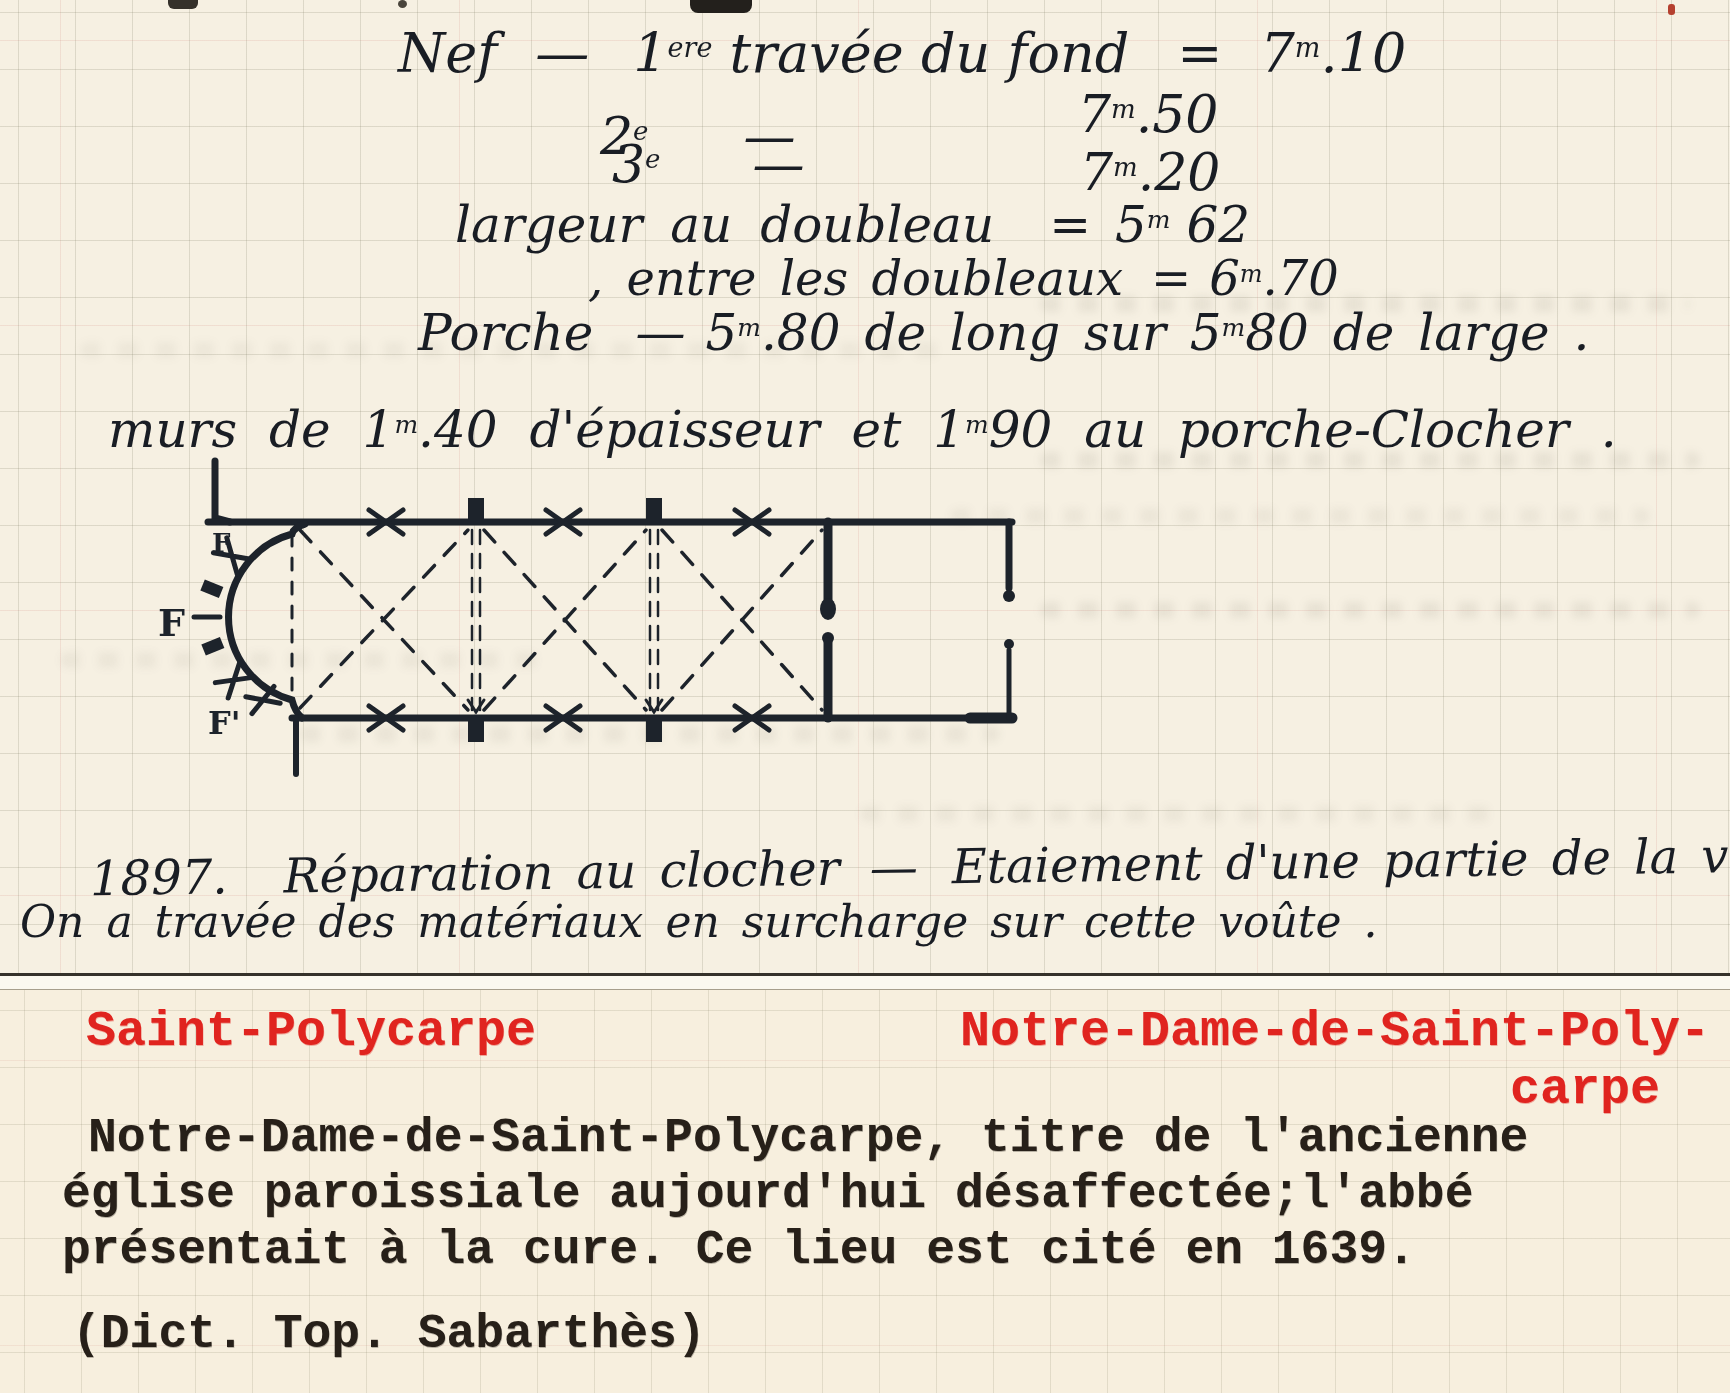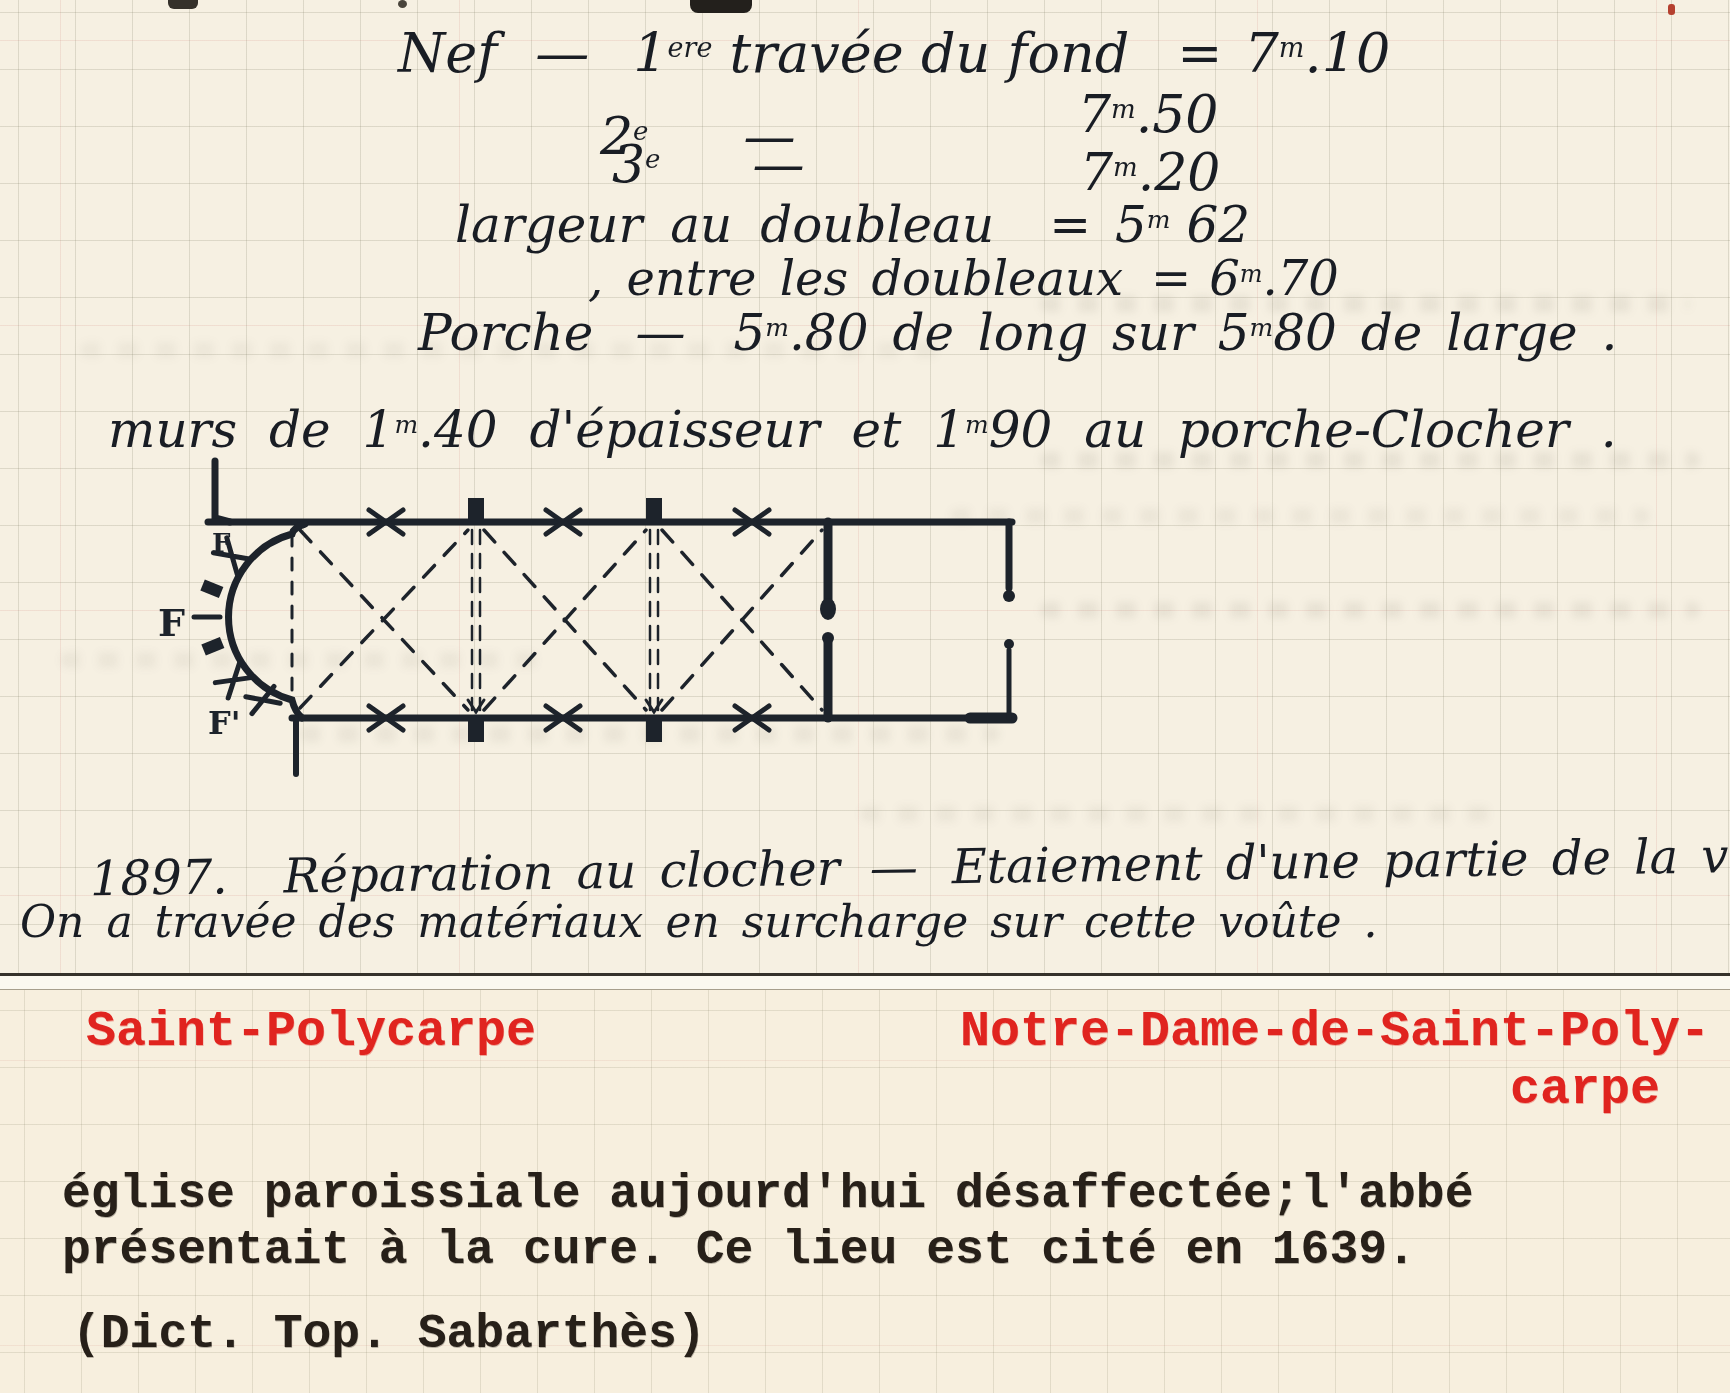--- a/index.html
+++ b/index.html
@@ -79,21 +79,21 @@
     <div class="ghost" style="left:60px;top:652px;width:480px;opacity:0.4;"></div>
     <div class="ghost" style="left:300px;top:726px;width:700px;opacity:0.45;"></div>
     <div class="ghost" style="left:860px;top:806px;width:640px;opacity:0.4;"></div>
 
     <div class="speck" style="left:690px;top:0;width:62px;height:13px;background:#23201c;border-radius:0 0 8px 8px;"></div>
     <div class="speck" style="left:168px;top:0;width:30px;height:9px;background:#35312a;border-radius:0 0 6px 6px;"></div>
     <div class="speck" style="left:398px;top:0;width:9px;height:8px;background:#4a453c;border-radius:50%;"></div>
     <div class="speck" style="left:1668px;top:4px;width:7px;height:11px;background:#b5402f;border-radius:3px;"></div>
 
     <div class="hw" style="left:398px;top:22px;font-size:54px;">
-      <span class="seg">Nef</span><span class="seg" style="margin-left:38px;">—</span><span class="seg" style="margin-left:44px;text-align:right;"><span>1</span><sup>ere</sup><span> travée du fond</span></span><span class="seg" style="margin-left:48px;">=</span><span class="seg" style="margin-left:22px;"><span>7</span><sup>m</sup><span>.10</span></span>
+      <span class="seg">Nef</span><span class="seg" style="margin-left:38px;">—</span><span class="seg" style="margin-left:44px;text-align:right;"><span>1</span><sup>ere</sup><span> travée du fond</span></span><span class="seg" style="margin-left:48px;">=</span><span class="seg" style="margin-left:38px;"><span>7</span><sup>m</sup><span>.10</span></span>
     </div>
 
     <div class="hw" style="left:600px;top:78px;font-size:52px;margin-top:28px;">
       <span class="seg"><span>2</span><sup>e</sup></span><span class="seg" style="margin-left:95px;">—</span>
     </div>
     <div class="hw" style="left:1078px;top:84px;font-size:52px;">
       <span>7</span><sup>m</sup><span>.50</span>
     </div>
 
     <div class="hw" style="left:612px;top:134px;font-size:52px;">
@@ -105,21 +105,21 @@
 
     <div class="hw" style="left:455px;top:196px;">
       <span class="seg" style="word-spacing:12px;">largeur au doubleau</span><span class="seg" style="margin-left:55px;">=</span><span class="seg" style="margin-left:24px;"><span>5</span><sup>m</sup><span> 62</span></span>
     </div>
 
     <div class="hw" style="left:588px;top:250px;font-size:48px;">
       <span class="seg" style="word-spacing:8px;">, entre les doubleaux</span><span class="seg" style="margin-left:28px;">=</span><span class="seg" style="margin-left:18px;"><span>6</span><sup>m</sup><span>.70</span></span>
     </div>
 
     <div class="hw" style="left:418px;top:304px;">
-      <span class="seg">Porche</span><span class="seg" style="margin-left:42px;">—</span><span class="seg" style="margin-left:48px;word-spacing:8px;"><span>5</span><sup>m</sup><span>.80</span><span> de long sur </span><span>5</span><sup>m</sup><span>80</span><span> de large .</span></span>
+      <span class="seg">Porche</span><span class="seg" style="margin-left:42px;">—</span><span class="seg" style="margin-left:20px;word-spacing:8px;"><span>5</span><sup>m</sup><span>.80</span><span> de long sur </span><span>5</span><sup>m</sup><span>80</span><span> de large .</span></span>
     </div>
 
     <div class="hw" style="left:108px;top:358px;word-spacing:16px;margin-top:43px;">
       <span>murs de </span><span>1</span><sup>m</sup><span>.40</span><span> d'épaisseur et </span><span>1</span><sup>m</sup><span>90</span><span> au porche-Clocher .</span>
     </div>
 
     <svg class="plan-svg" width="910" height="350" viewBox="0 0 910 350">
       <g fill="none" stroke="#1d232b" stroke-linecap="round">
 
         <path d="M65,33 L65,90 L80,94" stroke-width="7"></path>
@@ -217,19 +217,20 @@
   </section>
 
   <div class="divider-dark"></div>
   <div class="divider-light"></div>
 
   <section class="card card-bottom">
     <div class="tw tw-red" style="left:86px;top:14px;font-size:50px;">Saint-Polycarpe</div>
     <div class="tw tw-red" style="left:960px;top:14px;font-size:50px;">Notre-Dame-de-Saint-Poly-</div>
     <div class="tw tw-red" style="left:1510px;top:72px;font-size:50px;">carpe</div>
 
+    <div class="tw tw-black" style="left:88px;top:122px;">Notre-Dame-de-Saint-Polycarpe, titre de l'ancienne</div>
     <div class="tw tw-black" style="left:62px;top:178px;">église paroissiale aujourd'hui désaffectée;l'abbé</div>
     <div class="tw tw-black" style="left:62px;top:234px;">présentait à la cure. Ce lieu est cité en 1639.</div>
 
     <div class="tw tw-black" style="left:72px;top:318px;">(Dict. Top. Sabarthès)</div>
   </section>
 
 </div>
 
 </body></html>

